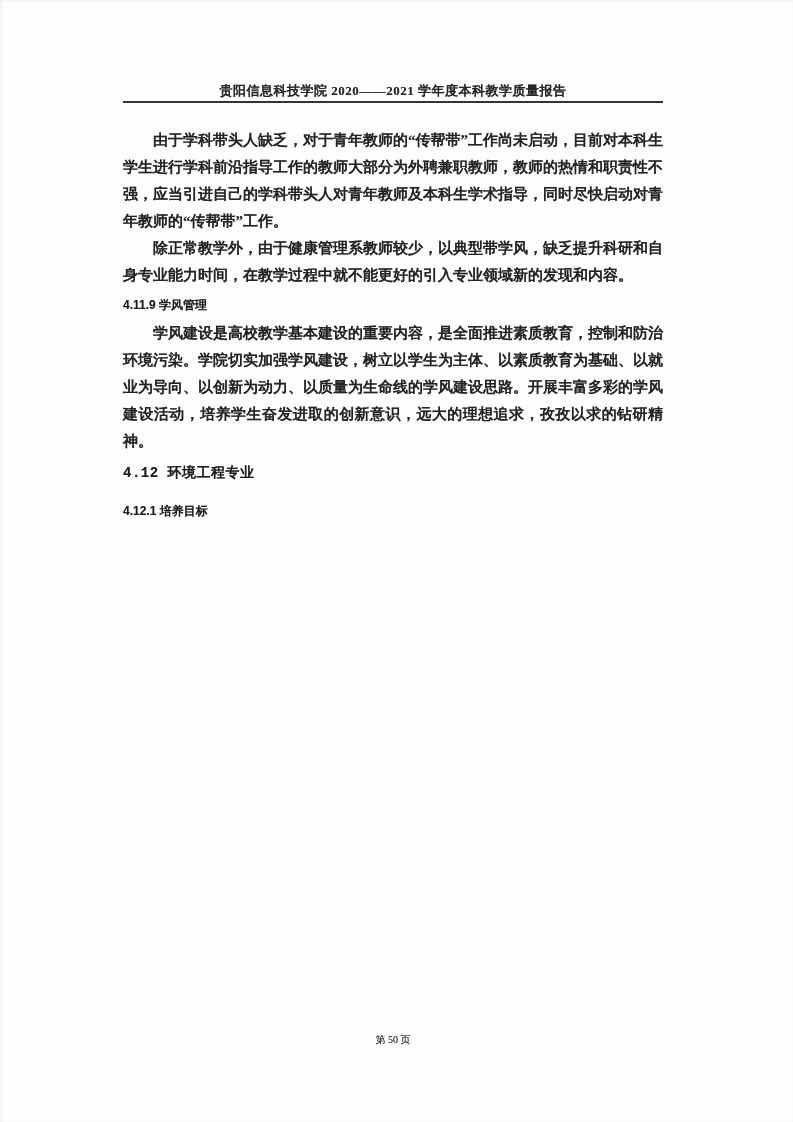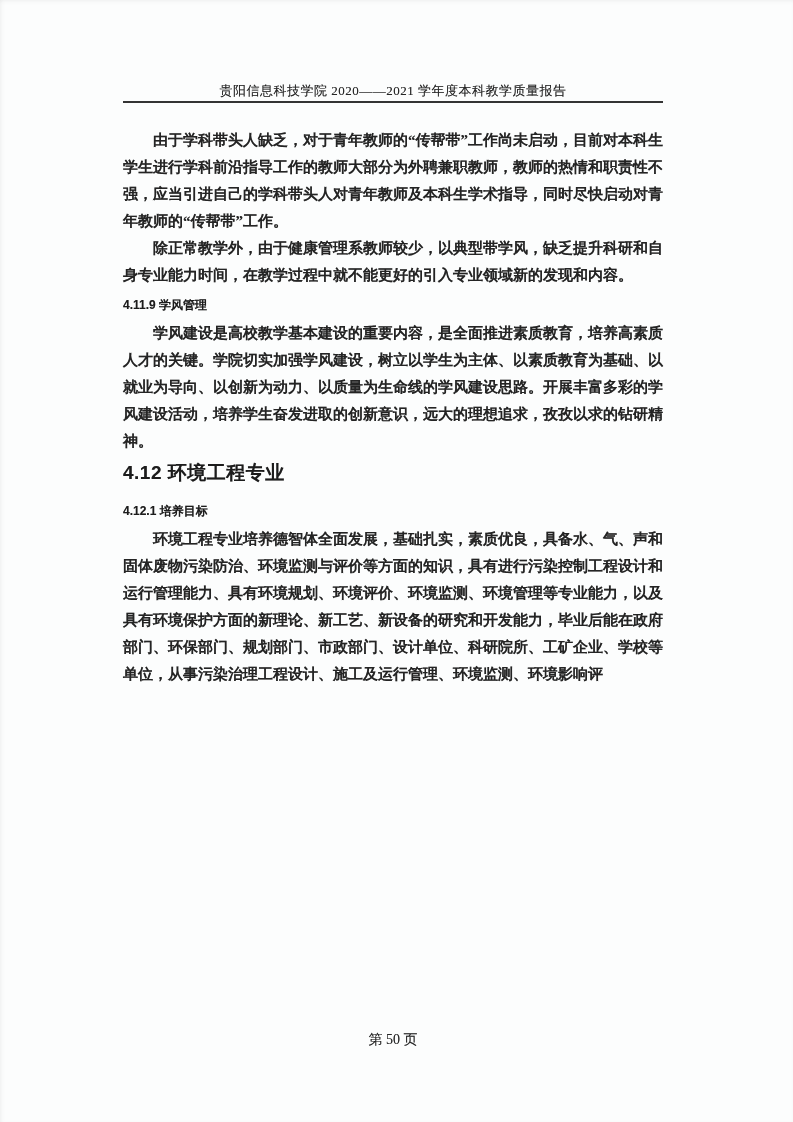--- a/index.html
+++ b/index.html
@@ -18,20 +18,21 @@
     font-family: "Liberation Serif", "DejaVu Serif", serif;
   }
   .doc-header {
     position: absolute;
     left: 123px;
     top: 84px;
     width: 540px;
     text-align: center;
     padding-bottom: 3px;
     border-bottom: 2px solid #343434;
+    font-weight: bold;
   }
   .doc-header-title {
     font-size: 13px;
     line-height: 14px;
     color: #262626;
     letter-spacing: 0.5px;
     text-shadow: 0 0 0.5px rgba(40,40,40,0.45);
   }
   .doc-body {
     position: absolute;
@@ -43,22 +44,22 @@
     text-align: justify;
     color: #242424;
     text-shadow: 0 0 0.5px rgba(40,40,40,0.45);
   }
   .para {
     margin: 0;
     text-indent: 2em;
     font-weight: bold;
   }
   .h2 {
-    font-family: Liberation Sans, sans-serif;
-    font-size: 19px;
+    font-family: Liberation Mono, monospace;
+    font-size: 14px;
     line-height: 26px;
     font-weight: 700;
     color: #1c1c1c;
     margin: 5px 0 12px 0;
     text-align: left;
     letter-spacing: 0.5px;
   }
   .h3 {
     font-family: "Liberation Sans", "DejaVu Sans", sans-serif;
     font-size: 12px;
@@ -67,42 +68,41 @@
     color: #1c1c1c;
     margin: 3px 0 1px 0;
     text-align: left;
   }
   .doc-footer {
     position: absolute;
     left: 123px;
     top: 1030px;
     width: 540px;
     text-align: center;
-    font-size: 14px;
+    font-size: 10px;
     line-height: 20px;
     color: #262626;
     text-shadow: 0 0 0.5px rgba(40,40,40,0.45);
   }
 </style>
 </head>
 <body>
 
 <div class="page">
 
   <header class="doc-header">
     <div class="doc-header-title">贵阳信息科技学院 2020——2021 学年度本科教学质量报告</div>
   </header>
 
   <main class="doc-body">
     <p class="para">由于学科带头人缺乏，对于青年教师的“传帮带”工作尚未启动，目前对本科生学生进行学科前沿指导工作的教师大部分为外聘兼职教师，教师的热情和职责性不强，应当引进自己的学科带头人对青年教师及本科生学术指导，同时尽快启动对青年教师的“传帮带”工作。</p>
     <p class="para">除正常教学外，由于健康管理系教师较少，以典型带学风，缺乏提升科研和自身专业能力时间，在教学过程中就不能更好的引入专业领域新的发现和内容。</p>
     <h3 class="h3">4.11.9 学风管理</h3>
-    <p class="para">学风建设是高校教学基本建设的重要内容，是全面推进素质教育，培养高素质人才的关键。学院切实加强学风建设，树立以学生为主体、以素质教育为基础、以就业为导向、以创新为动力、以质量为生命线的学风建设思路。开展丰富多彩的学风建设活动，培养学生奋发进取的创新意识，远大的理想追求，孜孜以求的钻研精神。</p>
+    <p class="para">学风建设是高校教学基本建设的重要内容，是全面推进素质教育，控制和防治环境污染。学院切实加强学风建设，树立以学生为主体、以素质教育为基础、以就业为导向、以创新为动力、以质量为生命线的学风建设思路。开展丰富多彩的学风建设活动，培养学生奋发进取的创新意识，远大的理想追求，孜孜以求的钻研精神。</p>
     <h2 class="h2">4.12 环境工程专业</h2>
     <h3 class="h3">4.12.1 培养目标</h3>
-    <p class="para">环境工程专业培养德智体全面发展，基础扎实，素质优良，具备水、气、声和固体废物污染防治、环境监测与评价等方面的知识，具有进行污染控制工程设计和运行管理能力、具有环境规划、环境评价、环境监测、环境管理等专业能力，以及具有环境保护方面的新理论、新工艺、新设备的研究和开发能力，毕业后能在政府部门、环保部门、规划部门、市政部门、设计单位、科研院所、工矿企业、学校等单位，从事污染治理工程设计、施工及运行管理、环境监测、环境影响评</p>
   </main>
 
   <footer class="doc-footer">
     <span>第 50 页</span>
   </footer>
 
 </div>
 
 </body></html>

